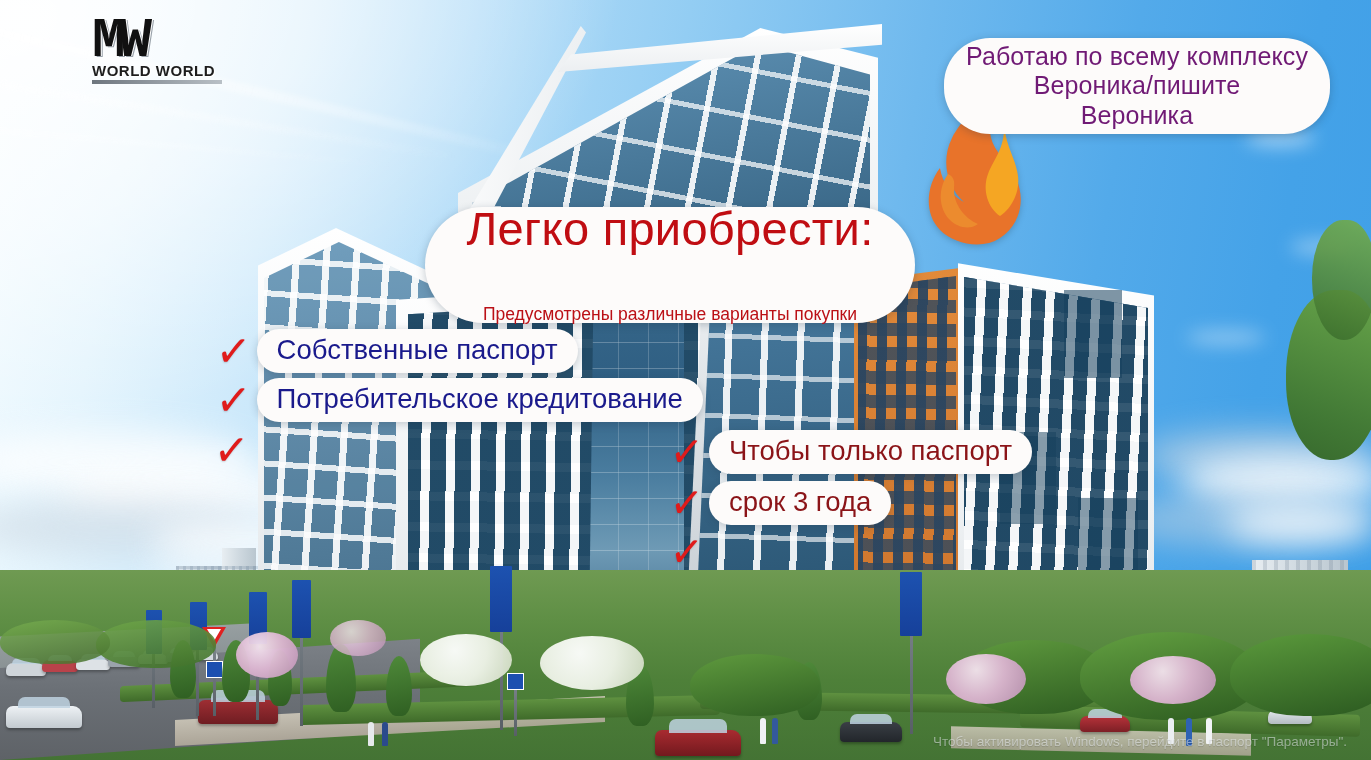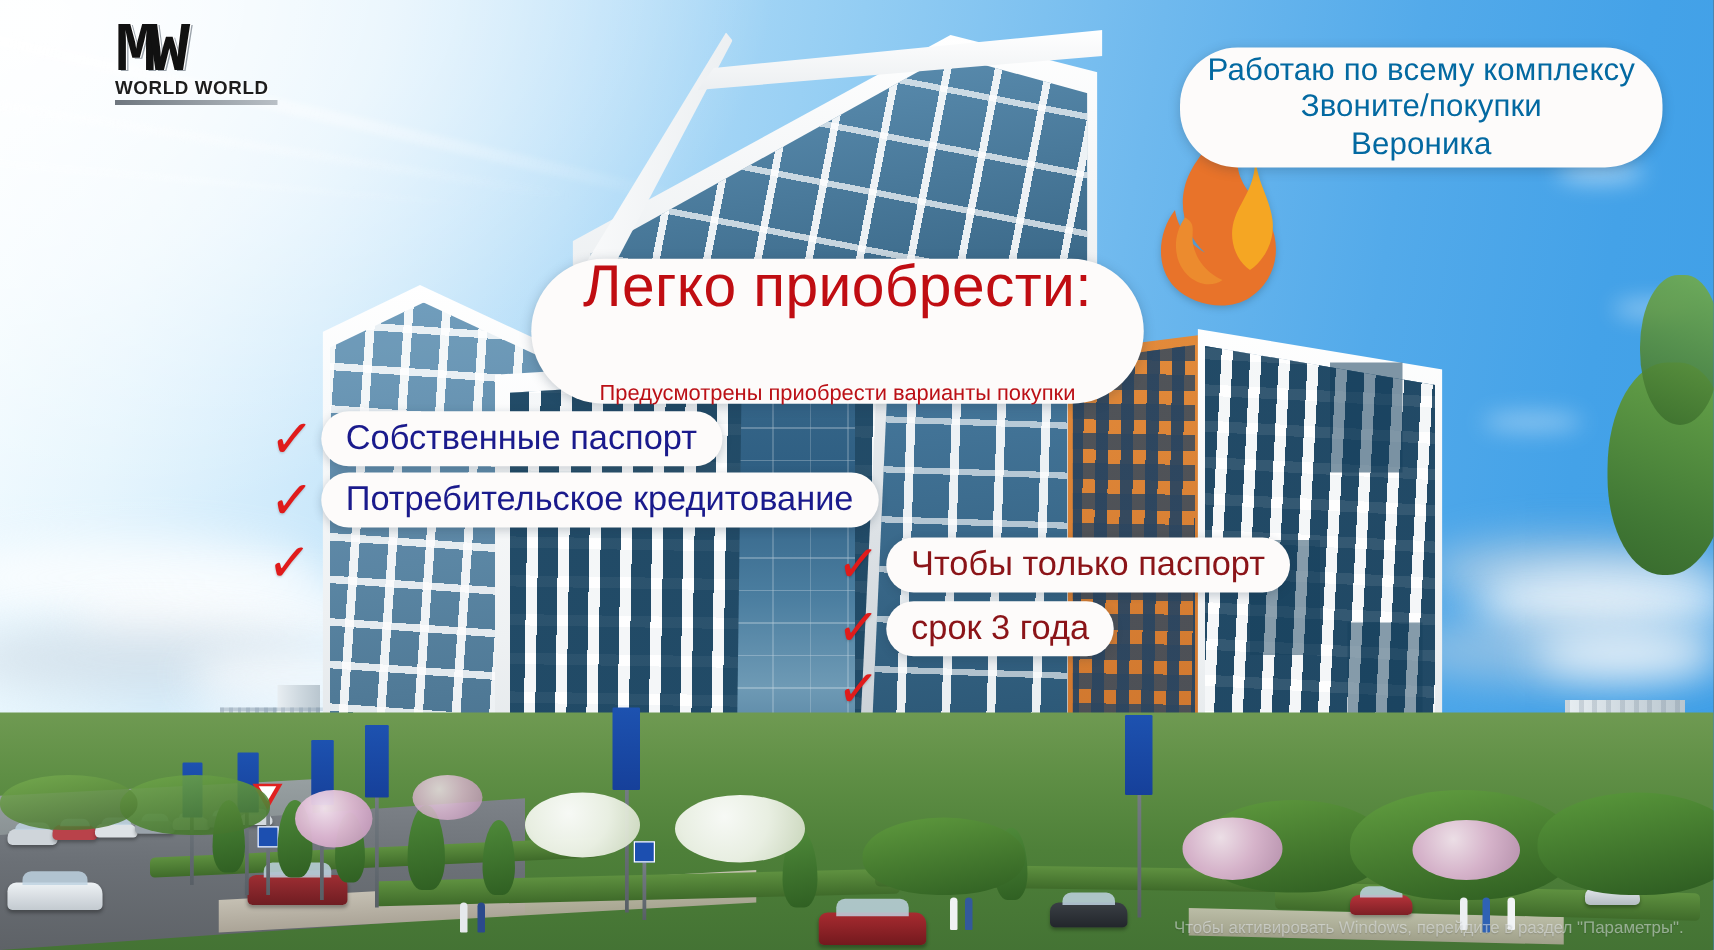--- a/index.html
+++ b/index.html
@@ -82,21 +82,21 @@
   .frame-sh{background:linear-gradient(180deg,#f0f3f5,#d2d8dd 60%,#b9c1c7);}
   .orange{background:linear-gradient(180deg,#e28a3a,#c9702a);}
 
   
   .bubble{position:absolute;background:#fdfbfa;border-radius:999px;
     box-shadow:0 2px 9px rgba(30,50,70,.26);display:flex;align-items:center;
     justify-content:center;text-align:center;}
 
   #contact-bubble{left:944px;top:38px;width:386px;height:96px;border-radius:46px;
     flex-direction:column;line-height:1.18;}
-  #contact-bubble .ln{color:#0369a1;font-size:25px;font-weight:400;letter-spacing:.1px;white-space:nowrap;}
+  #contact-bubble .ln{color:#701a75;font-size:25px;font-weight:400;letter-spacing:.1px;white-space:nowrap;}
 
   #headline-bubble{left:425px;top:207px;width:490px;height:116px;border-radius:58px;
     flex-direction:column;justify-content:center;gap:48px;}
   #headline-title{color:#c00d12;font-size:47px;font-weight:400;line-height:1;letter-spacing:.3px;}
   #headline-sub{color:#bb1016;font-size:17.5px;font-weight:400;margin-top:4px;}
 
   .opt{position:absolute;display:flex;align-items:center;}
   .check{color:#e01b1b;font-size:46px;line-height:1;font-weight:700;
     text-shadow:0 1px 2px rgba(0,0,0,.18);margin-right:4px;
     transform:scaleX(.88) rotate(6deg);font-family:"DejaVu Sans",sans-serif;}
@@ -340,27 +340,27 @@
   </div>
 
   <svg id="flame" viewBox="0 0 126 186">
     <path d="M70 2 C74 40 54 52 44 72 C32 96 40 122 56 136 C44 130 34 116 32 102 C18 120 16 148 32 164 C46 178 74 184 92 172 C112 159 118 134 108 112 C100 94 84 86 82 66 C80 48 86 30 70 2 Z" fill="#E8732A"></path>
     <path d="M96 54 C98 82 86 92 80 108 C74 124 80 142 92 150 C104 142 112 126 110 110 C108 92 96 78 96 54 Z" fill="#F5A623"></path>
     <path d="M40 108 C30 122 30 142 42 154 C50 162 62 164 70 158 C56 152 46 138 46 124 C46 118 48 112 40 108 Z" fill="#EC8B2E"></path>
   </svg>
 
   <div class="bubble" id="contact-bubble">
     <div class="ln">Работаю по всему комплексу</div>
-    <div class="ln">Звоните/покупки</div>
+    <div class="ln">Вероника/пишите</div>
     <div class="ln">Вероника</div>
   </div>
 
   <div class="bubble" id="headline-bubble">
     <div id="headline-title">Легко приобрести:</div>
-    <div id="headline-sub">Предусмотрены приобрести варианты покупки</div>
+    <div id="headline-sub">Предусмотрены различные варианты покупки</div>
   </div>
 
   <div class="opt" style="left:214px;top:328px;">
     <span class="check">✓</span>
     <span class="pill">
       <span class="txt">Собственные паспорт</span>
     </span>
   </div>
   <div class="opt" style="left:214px;top:377px;">
     <span class="check">✓</span>
@@ -382,16 +382,16 @@
     <span class="check">✓</span>
     <span class="pill">
       <span class="txt">срок 3 года</span>
     </span>
   </div>
   <div class="opt red" style="left:668px;top:530px;">
     <span class="check">✓</span>
   </div>
 
   <div id="watermark">
-    <div id="wm-sub">Чтобы активировать Windows, перейдите в раздел "Параметры".</div>
+    <div id="wm-sub">Чтобы активировать Windows, перейдите в паспорт "Параметры".</div>
   </div>
 
 </div>
 
 </body></html>

